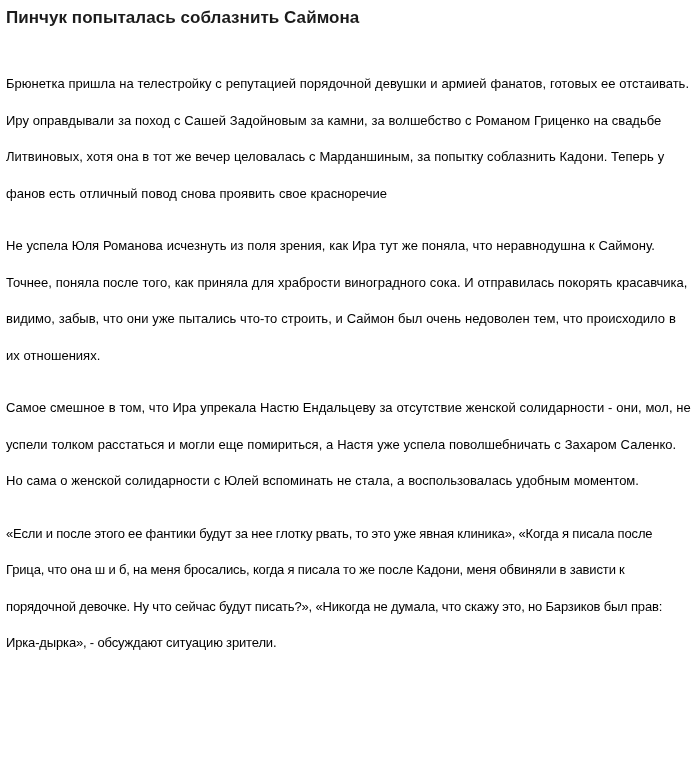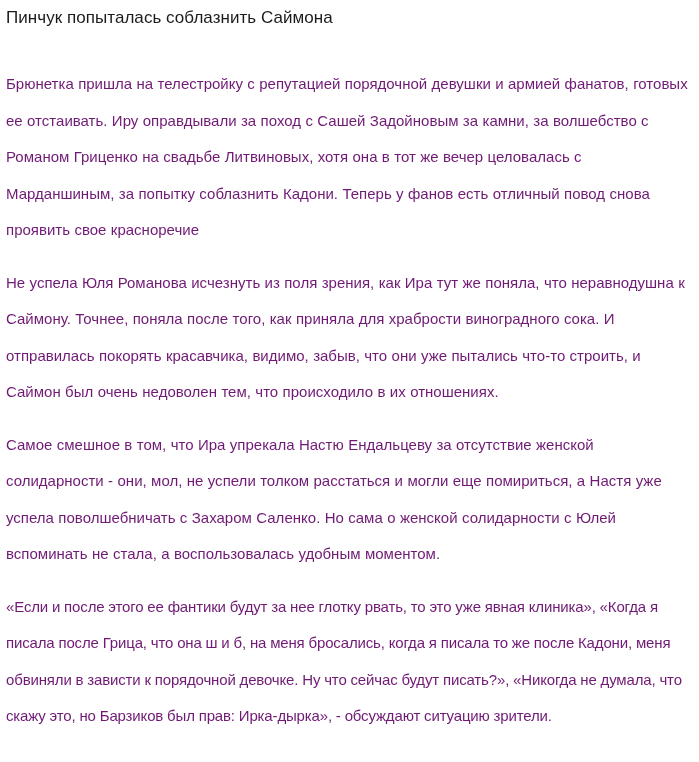--- a/index.html
+++ b/index.html
@@ -18,36 +18,36 @@
 
   .article {
     box-sizing: border-box;
     width: 699px;
     padding: 7px 8px 0 6px;
   }
 
   .article-title {
     font-size: 17px;
     line-height: 22px;
-    font-weight: 400;
+    font-weight: 700;
     color: #1b1b1b;
     margin: 0 0 0 0;
     letter-spacing: 0.05px;
     white-space: nowrap;
   }
 
   .article-body {
     margin-top: 0;
   }
 
   .para {
-    font-size: 15px;
+    font-size: 13px;
     line-height: 36.5px;
     font-weight: 400;
-    color: #701a75;
+    color: #000000;
     margin: 0;
     text-align: left;
     letter-spacing: 0.01px;
     word-spacing: 0.2px;
   }
 
   
   .para + .para {
     margin-top: 16px;
   }

